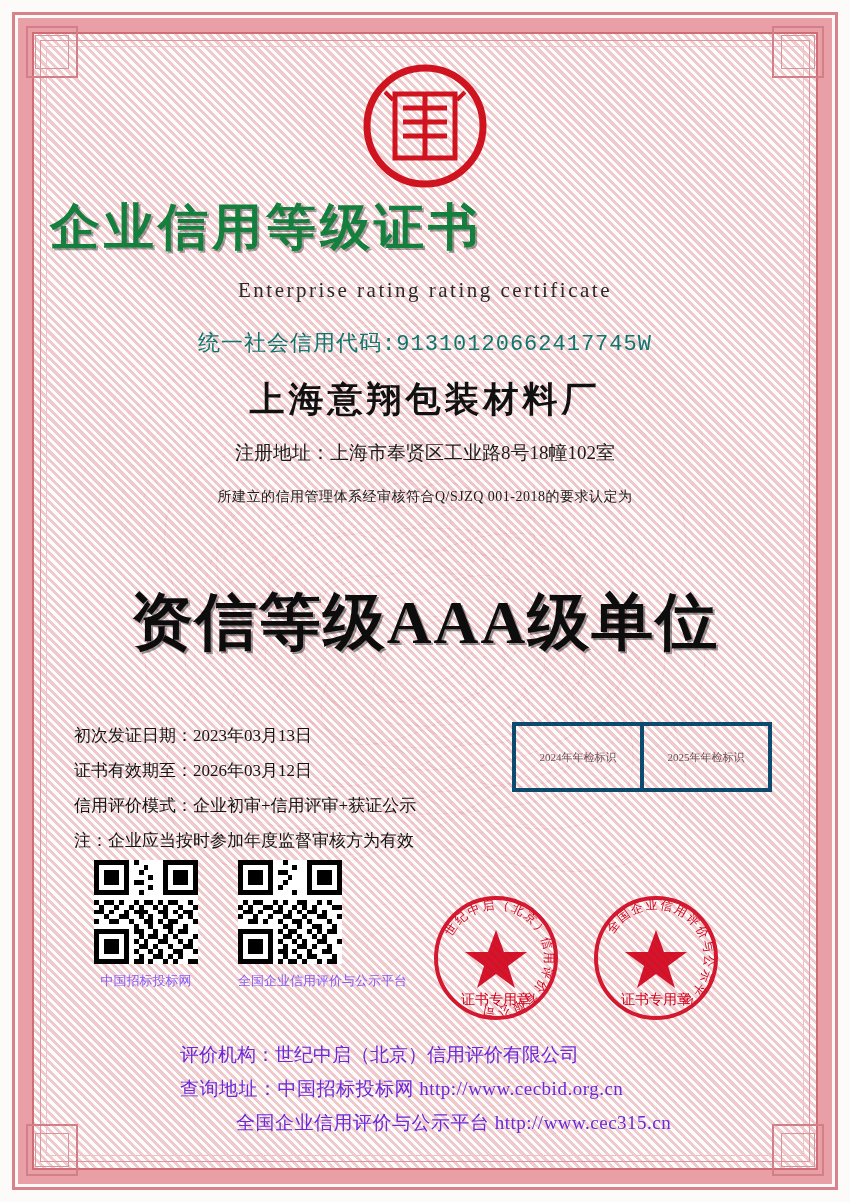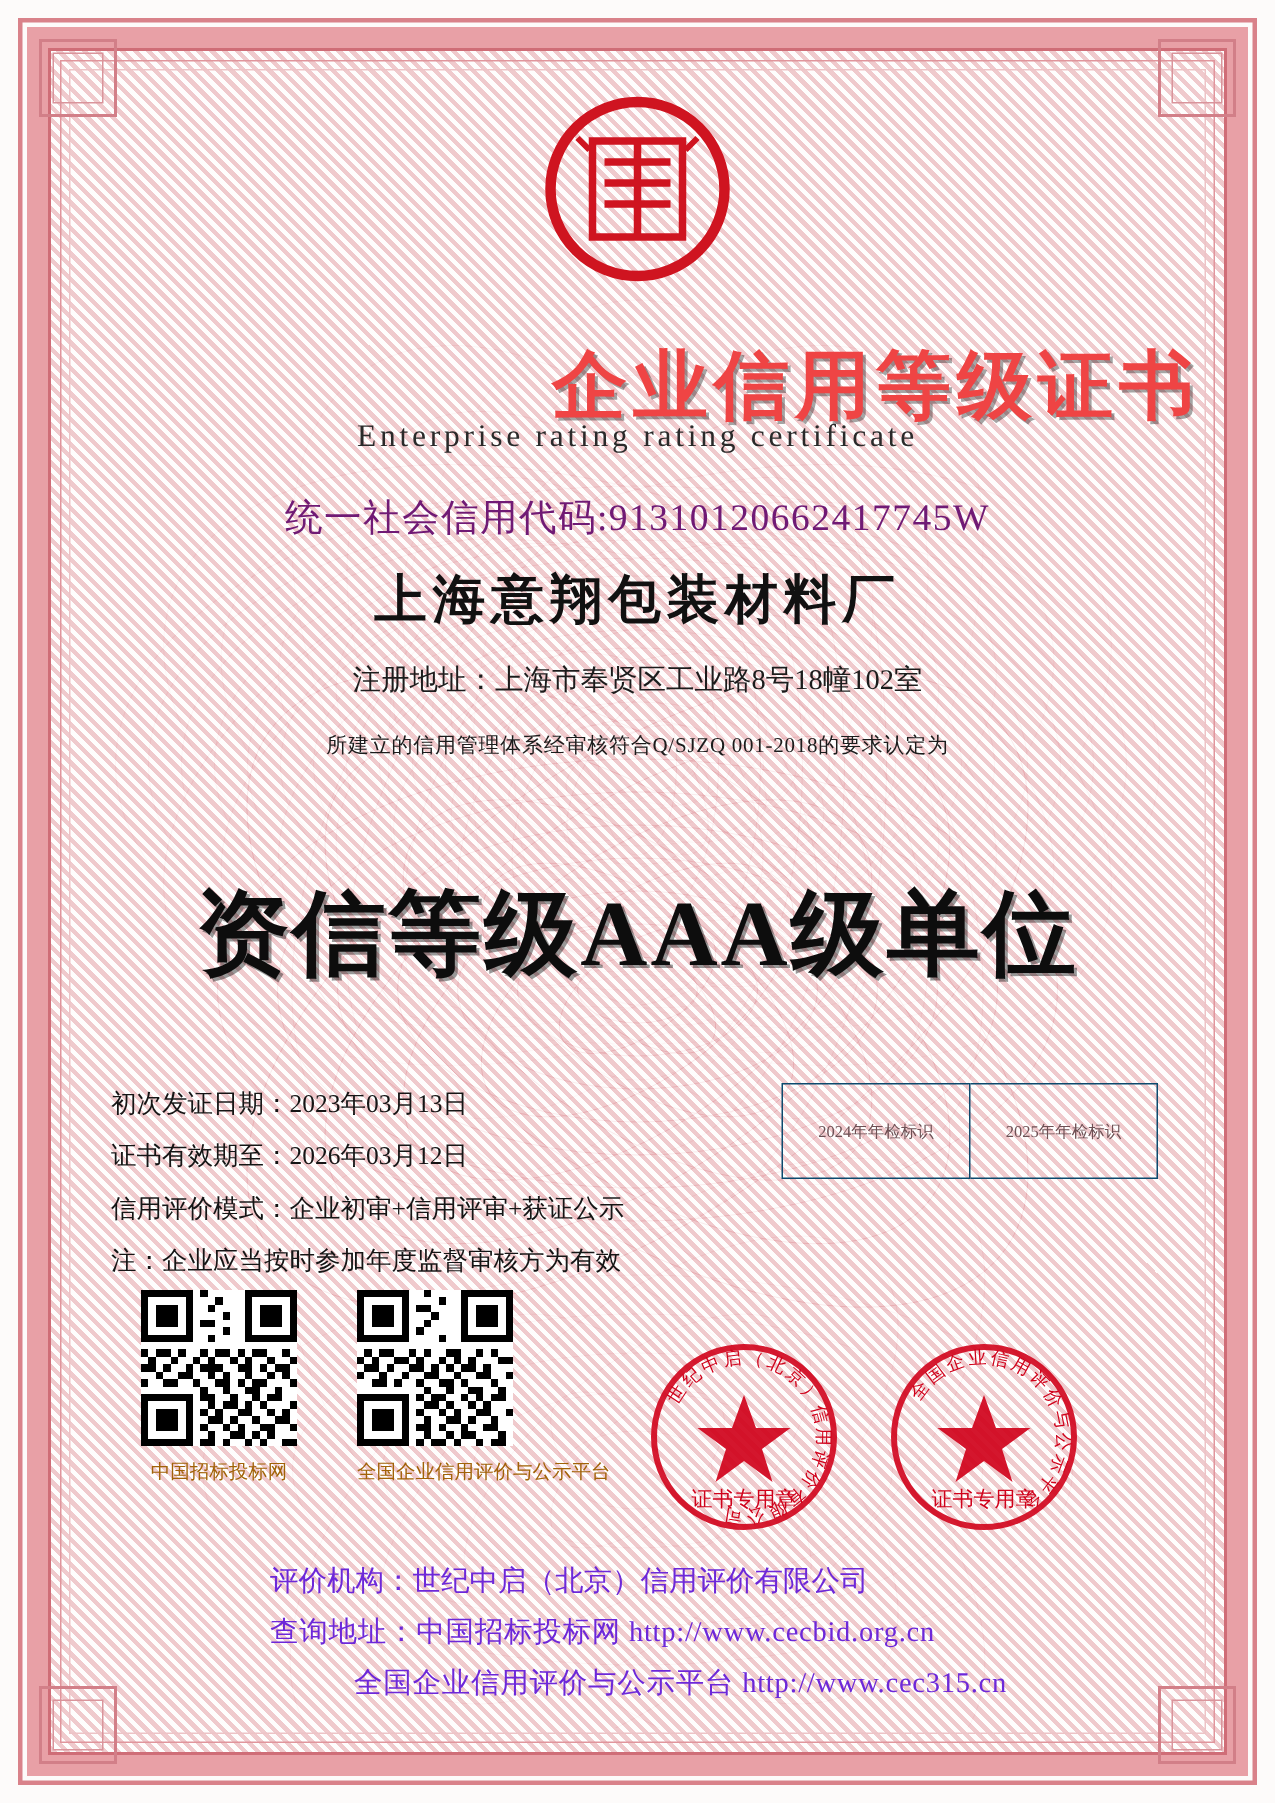--- a/index.html
+++ b/index.html
@@ -103,50 +103,50 @@
     position: absolute;
     left: 50%;
     transform: translateX(-50%);
     top: 14px;
     width: 124px;
     height: 124px;
   }
 
   .title-cn {
     position: absolute;
-    top: 174px;
-    width: 100%;
-    text-align: right;
+    top: 144px;
+    width: 100%;
+    text-align: left;
     font-family: "Liberation Serif", serif;
     font-weight: bold;
     font-size: 50px;
     letter-spacing: 4px;
-    color: #ef4444;
+    color: #15803d;
     text-shadow: 2px 2px 0 rgba(0,0,0,0.35);
   }
   .title-en {
     position: absolute;
     top: 228px;
     width: 100%;
     text-align: center;
     font-family: "Liberation Serif", serif;
     font-size: 21px;
     letter-spacing: 2.5px;
     color: #2a2a2a;
   }
 
   .credit-code {
     position: absolute;
     top: 278px;
     width: 100%;
     text-align: center;
-    font-family: Liberation Serif, serif;
-    font-size: 25px;
+    font-family: Liberation Mono, monospace;
+    font-size: 22px;
     letter-spacing: 1px;
-    color: #701a75;
+    color: #0f766e;
   }
 
   .company {
     position: absolute;
     top: 326px;
     width: 100%;
     text-align: center;
     font-family: "Liberation Serif", serif;
     font-weight: bold;
     font-size: 35px;
@@ -201,21 +201,21 @@
   
   .inspect-boxes {
     position: absolute;
     right: 28px;
     top: 672px;
     display: flex;
   }
   .inspect-box {
     width: 124px;
     height: 62px;
-    border: 1px solid #0c4a6e;
+    border: 4px solid #0c4a6e;
     display: flex;
     align-items: center;
     justify-content: center;
     font-size: 11px;
     color: #6d5054;
   }
   .inspect-box + .inspect-box { border-left: none; }
 
   
   .qr-row {
@@ -223,21 +223,21 @@
     left: 44px;
     top: 810px;
     display: flex;
     gap: 40px;
   }
   .qr-block { text-align: center; }
   .qr-img { width: 104px; height: 104px; display: block; }
   .qr-caption {
     margin-top: 8px;
     font-size: 13px;
-    color: #a16207;
+    color: #8b5cf6;
     white-space: nowrap;
   }
 
   
   .seal-round {
     position: absolute;
     width: 132px;
     height: 132px;
   }
   .seal-left { left: 380px; top: 842px; }

